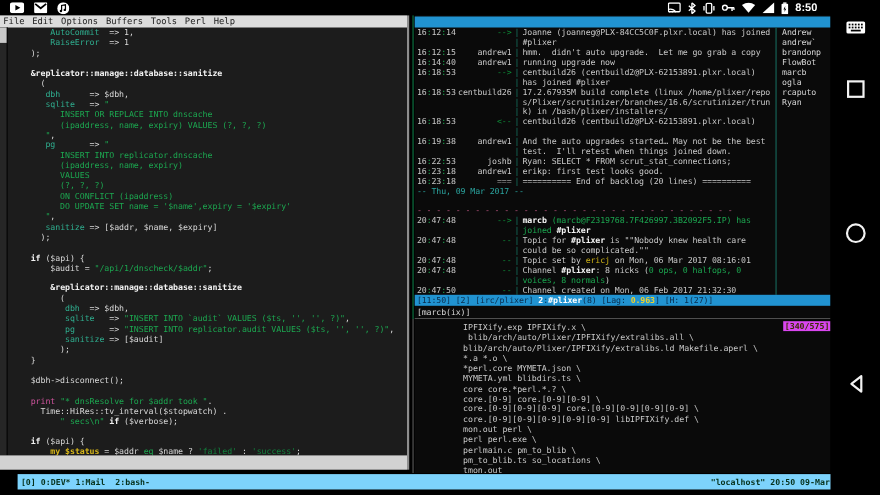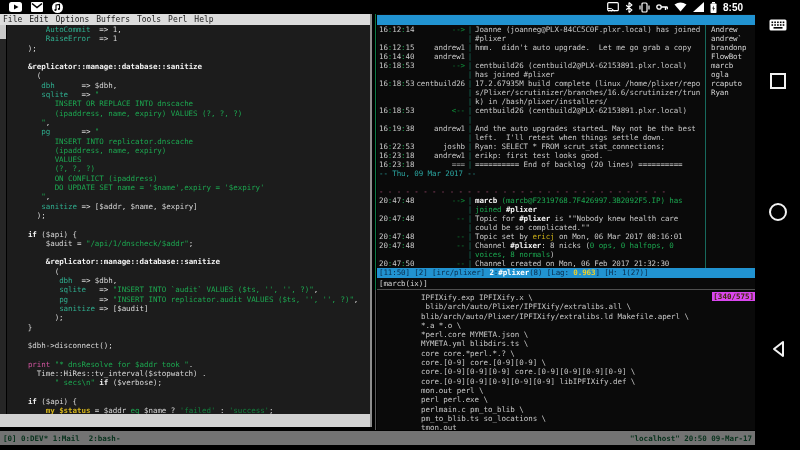--- a/index.html
+++ b/index.html
@@ -76,21 +76,21 @@
                color:#d8d8d8; white-space:pre; }
 
   
   .shell { position:absolute; left:377px; top:290px; width:378px; height:140px; background:#0a0a0a; }
   .shell pre { position:absolute; left:44px; top:3px; font-family:"DejaVu Sans Mono", monospace;
                font-size:7.5px; line-height:9.3px; letter-spacing:-0.05px; color:#c9c9c9; }
   .badge { position:absolute; right:0; top:2px; background:#d946ef; color:#3a2c00;
            font-size:7.5px; line-height:9px; font-weight:bold; padding:0 1px; }
 
   
-  .tmuxbar { position:absolute; left:0; top:431px; width:755px; height:14px; background:#737373;
+  .tmuxbar { position:absolute; left:16px; top:431px; width:755px; height:14px; background:#7dd3fc;
              display:flex; align-items:center; font-size:7.5px; color:#06311b; font-weight:bold; }
   .tmux-left { padding-left:3px; white-space:pre; }
   .tmux-right { margin-left:auto; padding-right:3px; white-space:pre; }
 </style>
 </head>
 <body>
 
 <div class="screen">
 
   <div class="statusbar">
@@ -186,30 +186,30 @@
   <div class="hdivider"></div>
 
   <div class="irssi">
     <div class="topicbar">
       
     </div>
     <div class="irc-msgs" id="ircmsgs">
         <div class="irc-row"><span class="irc-time"><span class="">1</span><span class="">6</span><span class="tc">:</span><span class="">1</span><span class="">2</span><span class="tc">:</span><span class="">1</span><span class="">4</span></span><span class="irc-nick n-arrow">--&gt;</span><span class="irc-bar">|</span><span class="irc-msg"><span class="m">Joanne (joanneg@PLX-84CC5C0F.plxr.local) has joined</span></span></div>
         <div class="irc-row"><span class="irc-time"></span><span class="irc-nick n-nick"></span><span class="irc-bar">|</span><span class="irc-msg"><span class="m">#plixer</span></span></div>
         <div class="irc-row"><span class="irc-time"><span class="">1</span><span class="">6</span><span class="tc">:</span><span class="">1</span><span class="">2</span><span class="tc">:</span><span class="">1</span><span class="">5</span></span><span class="irc-nick n-nick">andrew1</span><span class="irc-bar">|</span><span class="irc-msg"><span class="m">hmm.  didn't auto upgrade.  Let me go grab a copy</span></span></div>
-        <div class="irc-row"><span class="irc-time"><span class="">1</span><span class="">6</span><span class="tc">:</span><span class="">1</span><span class="">4</span><span class="tc">:</span><span class="">4</span><span class="">0</span></span><span class="irc-nick n-nick">andrew1</span><span class="irc-bar">|</span></div>
+        <div class="irc-row"><span class="irc-time"><span class="">1</span><span class="">6</span><span class="tc">:</span><span class="">1</span><span class="">4</span><span class="tc">:</span><span class="">4</span><span class="">0</span></span><span class="irc-nick n-nick">andrew1</span><span class="irc-bar">|</span><span class="irc-msg"><span class="m">running upgrade now</span></span></div>
         <div class="irc-row"><span class="irc-time"><span class="">1</span><span class="">6</span><span class="tc">:</span><span class="">1</span><span class="">8</span><span class="tc">:</span><span class="">5</span><span class="">3</span></span><span class="irc-nick n-arrow">--&gt;</span><span class="irc-bar">|</span><span class="irc-msg"><span class="m">centbuild26 (centbuild2@PLX-62153891.plxr.local)</span></span></div>
         <div class="irc-row"><span class="irc-time"></span><span class="irc-nick n-nick"></span><span class="irc-bar">|</span><span class="irc-msg"><span class="m">has joined #plixer</span></span></div>
         <div class="irc-row"><span class="irc-time"><span class="">1</span><span class="">6</span><span class="tc">:</span><span class="">1</span><span class="">8</span><span class="tc">:</span><span class="">5</span><span class="">3</span></span><span class="irc-nick n-nick">centbuild26</span><span class="irc-bar">|</span><span class="irc-msg"><span class="m">17.2.67935M build complete (linux /home/plixer/repo</span></span></div>
         <div class="irc-row"><span class="irc-time"></span><span class="irc-nick n-nick"></span><span class="irc-bar">|</span><span class="irc-msg"><span class="m">s/Plixer/scrutinizer/branches/16.6/scrutinizer/trun</span></span></div>
         <div class="irc-row"><span class="irc-time"></span><span class="irc-nick n-nick"></span><span class="irc-bar">|</span><span class="irc-msg"><span class="m">k) in /bash/plixer/installers/</span></span></div>
         <div class="irc-row"><span class="irc-time"><span class="">1</span><span class="">6</span><span class="tc">:</span><span class="">1</span><span class="">8</span><span class="tc">:</span><span class="">5</span><span class="">3</span></span><span class="irc-nick n-arrow">&lt;--</span><span class="irc-bar">|</span><span class="irc-msg"><span class="m">centbuild26 (centbuild2@PLX-62153891.plxr.local)</span></span></div>
         <div class="irc-row"><span class="irc-time"></span><span class="irc-nick n-nick"></span><span class="irc-bar">|</span></div>
         <div class="irc-row"><span class="irc-time"><span class="">1</span><span class="">6</span><span class="tc">:</span><span class="">1</span><span class="">9</span><span class="tc">:</span><span class="">3</span><span class="">8</span></span><span class="irc-nick n-nick">andrew1</span><span class="irc-bar">|</span><span class="irc-msg"><span class="m">And the auto upgrades started… May not be the best</span></span></div>
-        <div class="irc-row"><span class="irc-time"></span><span class="irc-nick n-nick"></span><span class="irc-bar">|</span><span class="irc-msg"><span class="m">left.  I'll retest when things settle down.</span></span></div>
+        <div class="irc-row"><span class="irc-time"></span><span class="irc-nick n-nick"></span><span class="irc-bar">|</span><span class="irc-msg"><span class="m">test.  I'll retest when things joined down.</span></span></div>
         <div class="irc-row"><span class="irc-time"><span class="">1</span><span class="">6</span><span class="tc">:</span><span class="">2</span><span class="">2</span><span class="tc">:</span><span class="">5</span><span class="">3</span></span><span class="irc-nick n-nick">joshb</span><span class="irc-bar">|</span><span class="irc-msg"><span class="m">Ryan: SELECT * FROM scrut_stat_connections;</span></span></div>
         <div class="irc-row"><span class="irc-time"><span class="">1</span><span class="">6</span><span class="tc">:</span><span class="">2</span><span class="">3</span><span class="tc">:</span><span class="">1</span><span class="">8</span></span><span class="irc-nick n-nick">andrew1</span><span class="irc-bar">|</span><span class="irc-msg"><span class="m">erikp: first test looks good.</span></span></div>
         <div class="irc-row"><span class="irc-time"><span class="">1</span><span class="">6</span><span class="tc">:</span><span class="">2</span><span class="">3</span><span class="tc">:</span><span class="">1</span><span class="">8</span></span><span class="irc-nick n-eq">===</span><span class="irc-bar">|</span><span class="irc-msg"><span class="m">========== End of backlog (20 lines) ==========</span></span></div>
         <div class="irc-date">-- Thu, 09 Mar 2017 --</div>
         <div class="irc-blank"></div>
         <div class="irc-dash">- - - - - - - - - - - - - - - - - - - - - - - - - - - - - - - - -</div>
         <div class="irc-row"><span class="irc-time"><span class="">2</span><span class="">0</span><span class="tc">:</span><span class="">4</span><span class="">7</span><span class="tc">:</span><span class="">4</span><span class="">8</span></span><span class="irc-nick n-arrow">--&gt;</span><span class="irc-bar">|</span><span class="irc-msg"><span class="w">marcb</span><span class="g"> (marcb@F2319768.7F426997.3B2092F5.IP)</span><span class="g"> has</span></span></div>
         <div class="irc-row"><span class="irc-time"></span><span class="irc-nick n-nick"></span><span class="irc-bar">|</span><span class="irc-msg"><span class="g">joined </span><span class="w">#plixer</span></span></div>
         <div class="irc-row"><span class="irc-time"><span class="">2</span><span class="">0</span><span class="tc">:</span><span class="">4</span><span class="">7</span><span class="tc">:</span><span class="">4</span><span class="">8</span></span><span class="irc-nick n-info">--</span><span class="irc-bar">|</span><span class="irc-msg"><span class="m">Topic for </span><span class="w">#plixer</span><span class="m"> is ""Nobody knew health care</span></span></div>
         <div class="irc-row"><span class="irc-time"></span><span class="irc-nick n-nick"></span><span class="irc-bar">|</span><span class="irc-msg"><span class="m">could be so complicated.""</span></span></div>

